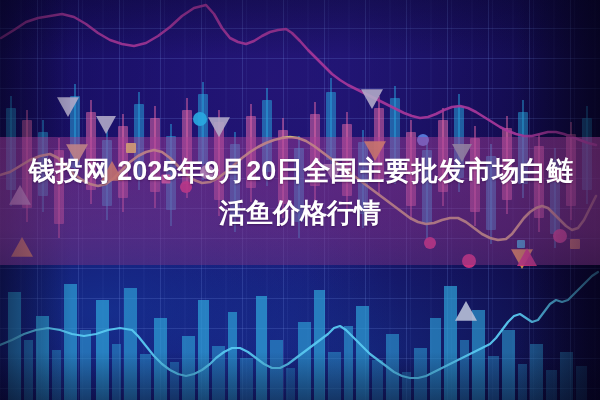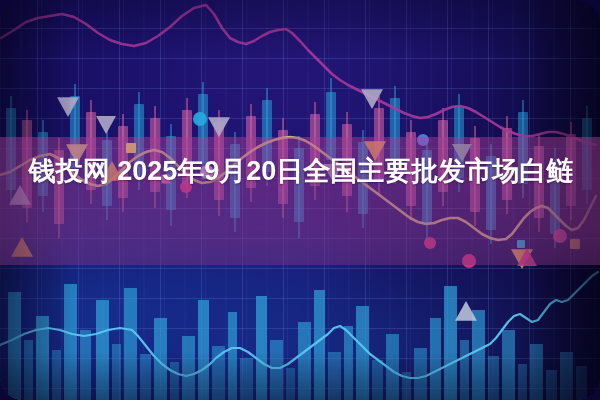--- a/index.html
+++ b/index.html
@@ -10,21 +10,20 @@
   body {
     font-family: "Liberation Sans", "DejaVu Sans", sans-serif;
   }
 
   #banner {
     position: relative;
     width: 600px;
     height: 400px;
     overflow: hidden;
     background: #100a50;
-    border-radius: 23px;
   }
 
   
   .layer {
     position: absolute;
     inset: 0;
     width: 600px;
     height: 400px;
   }
 
@@ -258,15 +257,16 @@
         <rect x="517" y="240" width="8" height="8" fill="#1ab8d8" opacity="0.95" rx="1"></rect>
       </g>
   </svg>
 
   <div class="layer" id="bg-vignette"></div>
 
   <div id="title-band"></div>
 
   <div id="title-wrap">
     <div class="title-line" id="title-line-1">钱投网 2025年9月20日全国主要批发市场白鲢</div>
+    <div class="title-line" id="title-line-2">活鱼价格行情</div>
   </div>
 
 </div>
 
 </body></html>

